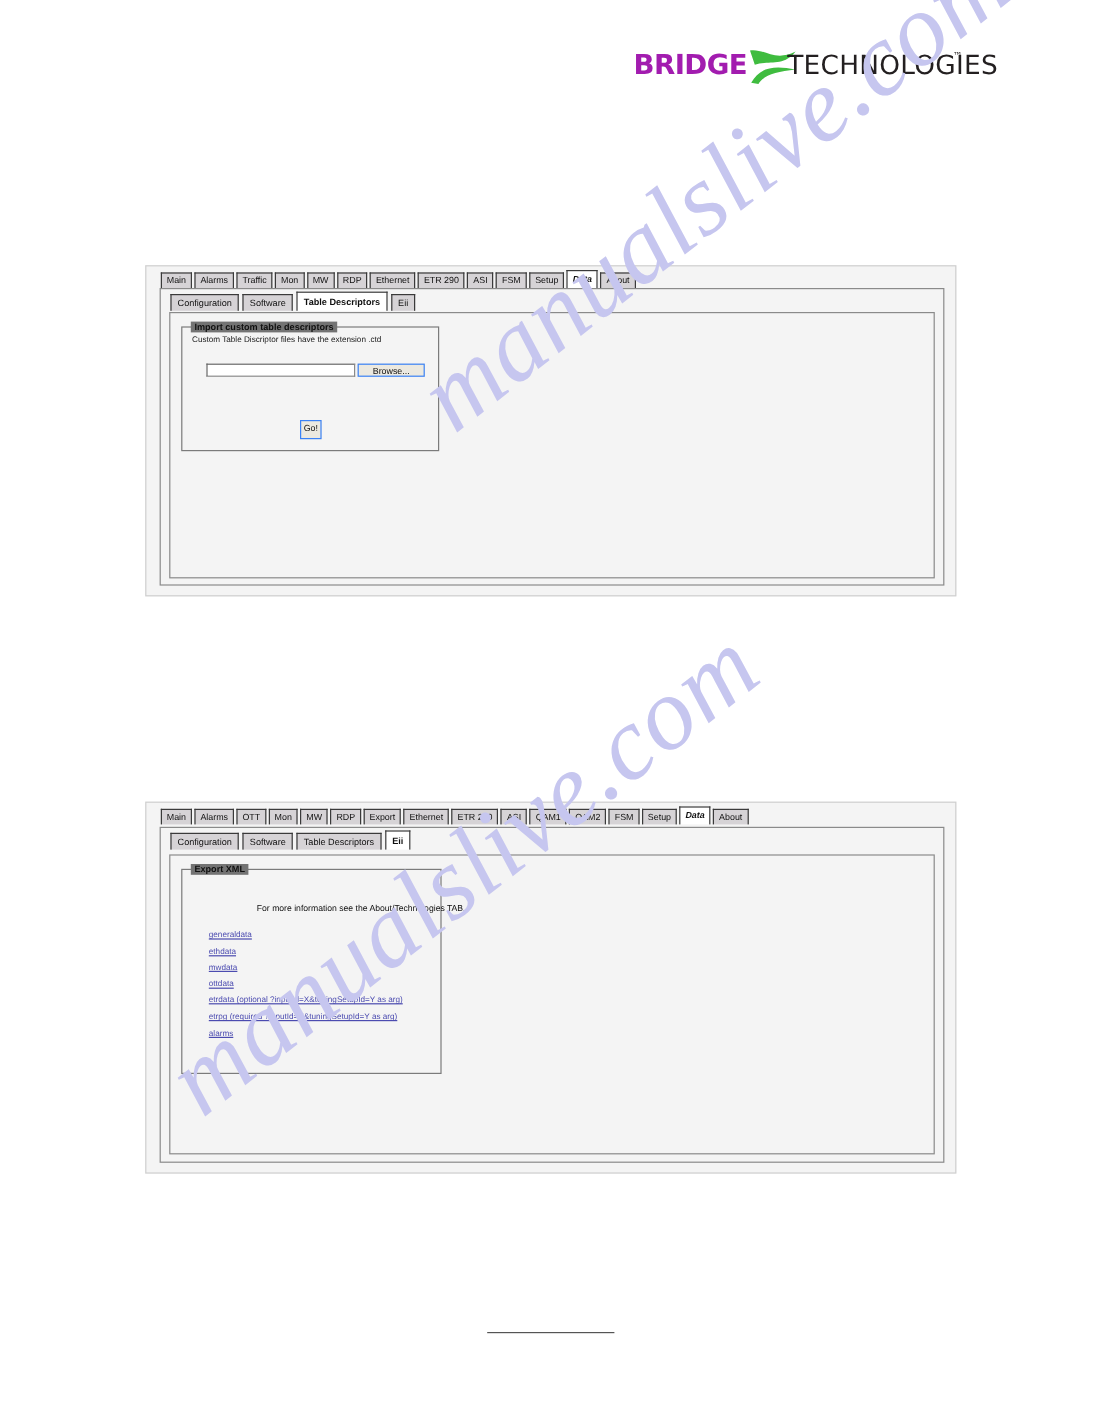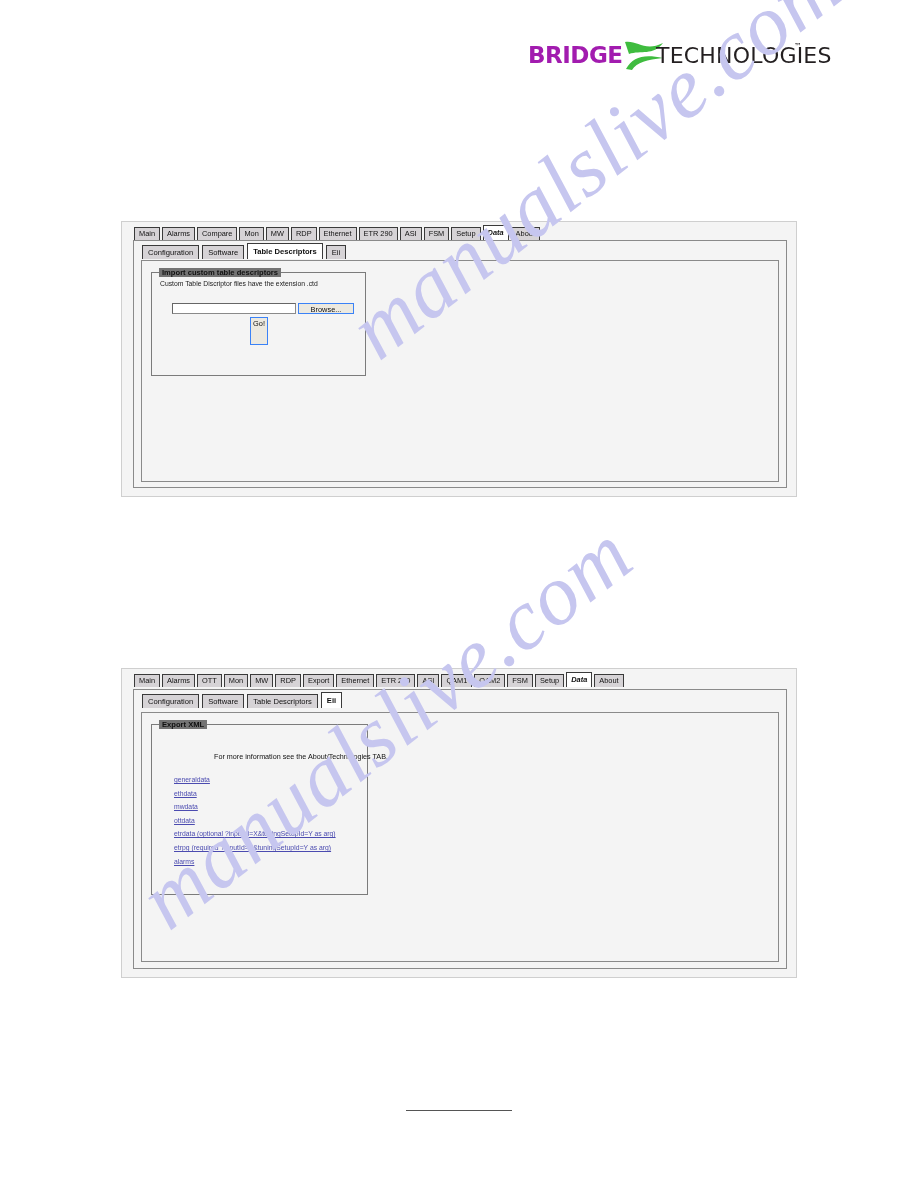--- a/index.html
+++ b/index.html
@@ -261,21 +261,21 @@
   </span>
   <span class="logo-tech">TECHNOLOGIES</span>
   <span class="logo-tm">™</span>
 </div>
 
 <div class="screenshot" id="shot1" style="left:121px; top:221px; width:676px; height:276px;">
 
   <div class="tabrow" id="shot1-tabs" style="left:12px; top:3px;">
       <div class="tab">Main</div>
       <div class="tab">Alarms</div>
-      <div class="tab">Compare</div>
+      <div class="tab">Traffic</div>
       <div class="tab">Mon</div>
       <div class="tab">MW</div>
       <div class="tab">RDP</div>
       <div class="tab">Ethernet</div>
       <div class="tab">ETR 290</div>
       <div class="tab">ASI</div>
       <div class="tab">FSM</div>
       <div class="tab">Setup</div>
       <div class="tab active">Data</div>
       <div class="tab">About</div>
@@ -292,21 +292,21 @@
 
     <div class="panel" style="left:7px; top:19px; width:638px; height:222px;">
 
       <div class="groupbox" style="left:9px; top:11px; width:215px; height:104px;">
         <div class="legend">Import custom table descriptors</div>
         <div class="gb-note" style="left:8px; top:7px;">Custom Table Discriptor files have the extension .ctd</div>
 
         <input class="textinput" type="text" style="left: 20px; top: 30px; width: 124px; height: 11px;" value="">
         <div class="btn" style="left:146px; top:30px; width:56px; height:11px; line-height:11px;">Browse...</div>
 
-        <div class="btn" style="left:98px; top:44px; width:18px; height:28px; line-height:12px;">Go!</div>
+        <div class="btn" style="left:98px; top:77px; width:18px; height:16px; line-height:12px;">Go!</div>
       </div>
 
     </div>
   </div>
 </div>
 
 <div class="screenshot" id="shot2" style="left:121px; top:668px; width:676px; height:310px;">
 
   <div class="tabrow" id="shot2-tabs" style="left:12px; top:3px;">
       <div class="tab">Main</div>

